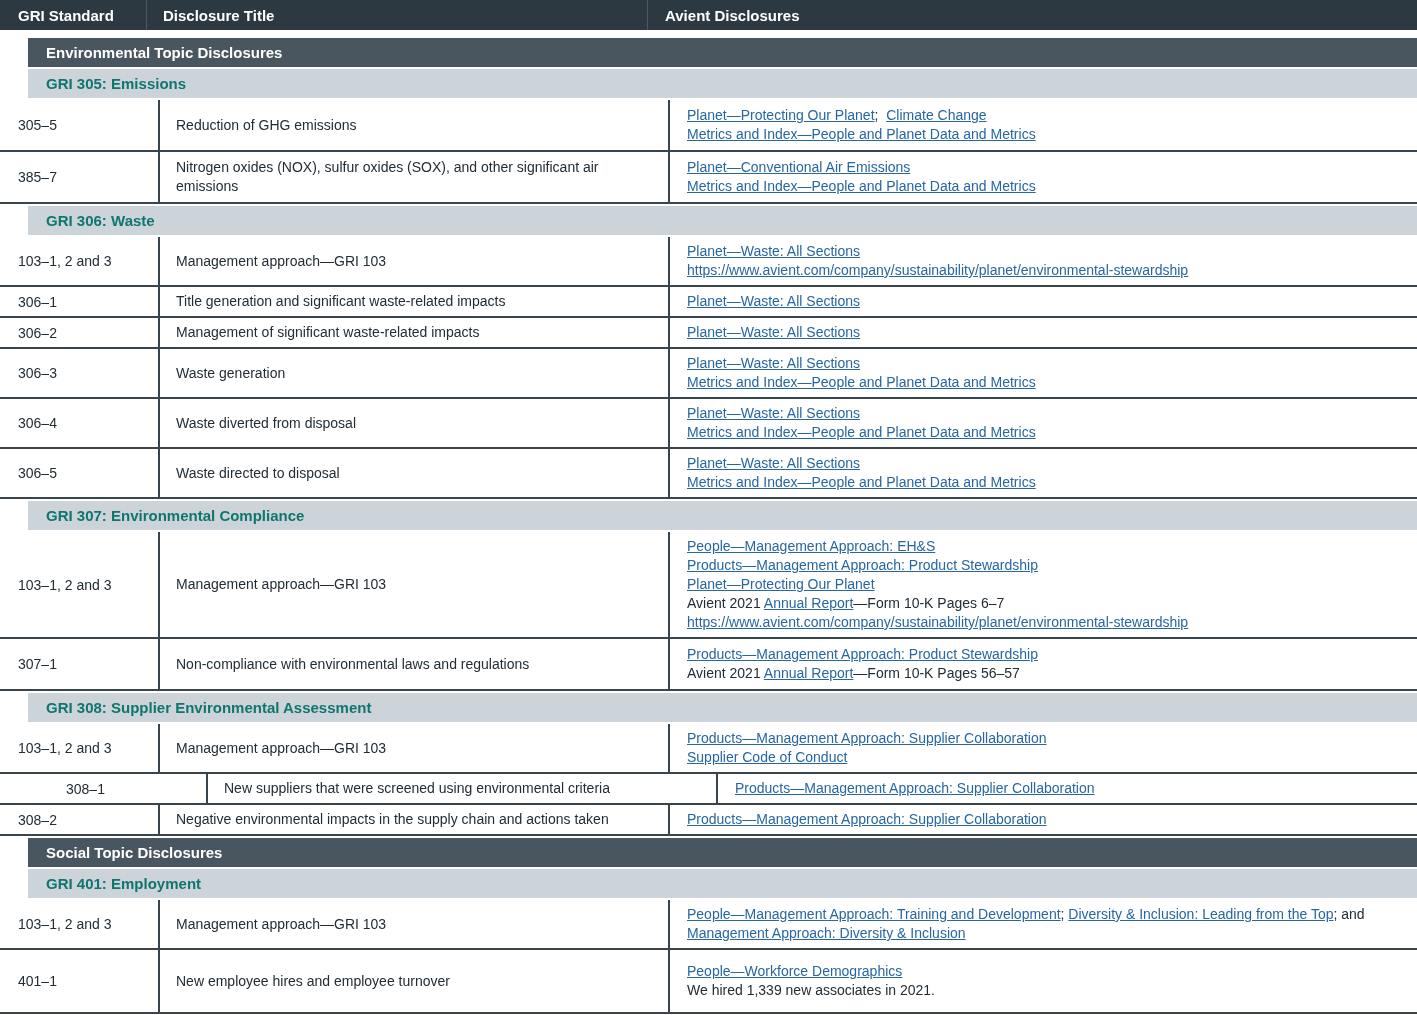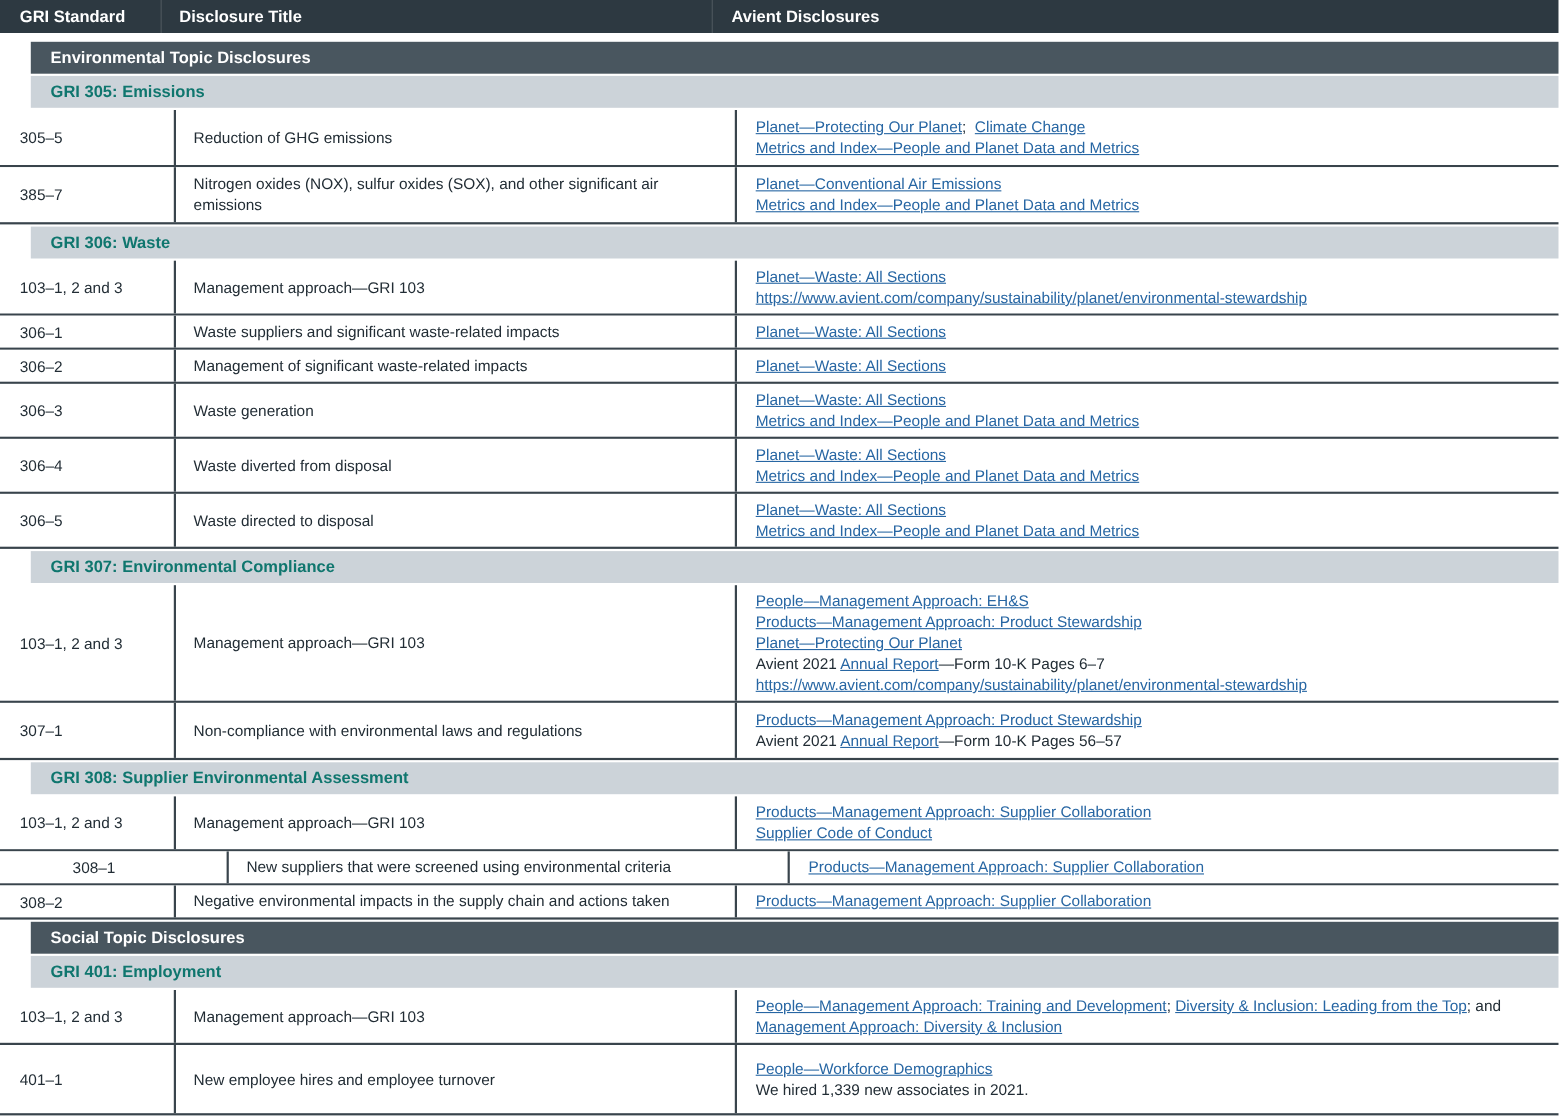--- a/index.html
+++ b/index.html
@@ -88,21 +88,21 @@
         <div class="row" style="min-height: 44px;">
           <div class="c1">103–1, 2 and 3</div>
           <div class="c2">Management approach—GRI 103</div>
           <div class="c3">
             <div class="line"><a class="lnk" href="#">Planet—Waste: All Sections</a></div>
             <div class="line"><a class="lnk" href="#">https://www.avient.com/company/sustainability/planet/environmental-stewardship</a></div>
           </div>
         </div>
         <div class="row" style="min-height: 29px;">
           <div class="c1">306–1</div>
-          <div class="c2">Waste suppliers and significant waste-related impacts</div>
+          <div class="c2">Title generation and significant waste-related impacts</div>
           <div class="c3">
             <div class="line"><a class="lnk" href="#">Planet—Waste: All Sections</a></div>
           </div>
         </div>
         <div class="row" style="min-height: 29px;">
           <div class="c1">306–2</div>
           <div class="c2">Management of significant waste-related impacts</div>
           <div class="c3">
             <div class="line"><a class="lnk" href="#">Planet—Waste: All Sections</a></div>
           </div>

